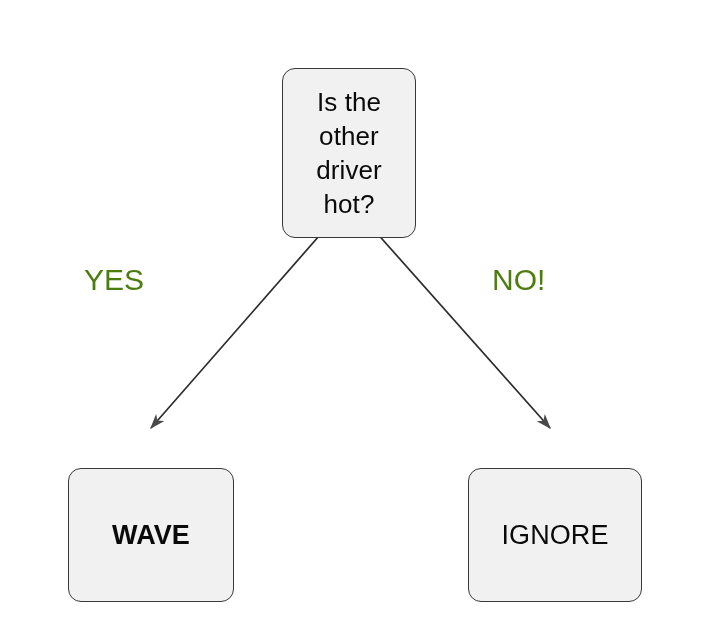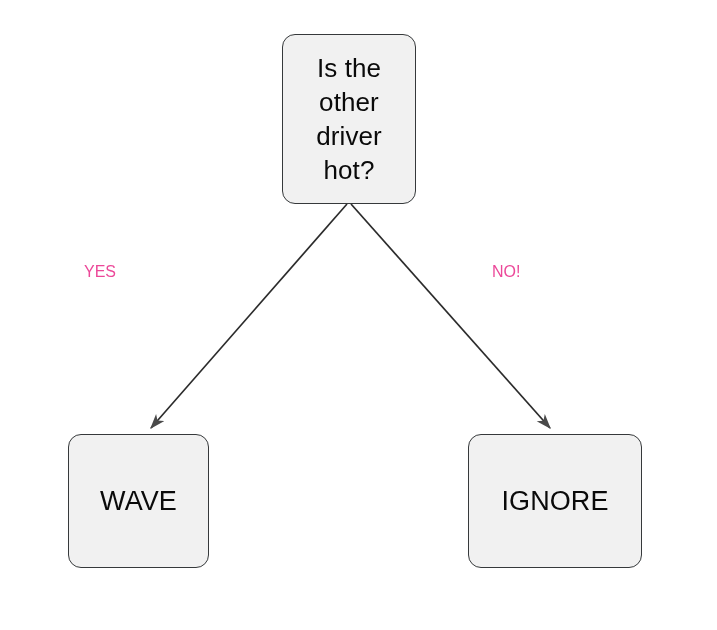--- a/index.html
+++ b/index.html
@@ -29,57 +29,59 @@
     box-sizing: border-box;
     background: #f1f1f1;
     border: 1.6px solid #36393b;
     border-radius: 13px;
     display: flex;
     align-items: center;
     justify-content: center;
     text-align: center;
     color: #0a0a0a;
     z-index: 2;
+    margin-top: 34px;
   }
   .node-text {
     display: block;
     white-space: pre-line;
     line-height: 34px;
     letter-spacing: 0.1px;
   }
   #node-decision {
     left: 282px;
     top: 34px;
     width: 134px;
     height: 170px;
   }
   #node-decision .node-text {
     font-size: 26px;
   }
   #node-wave {
     left: 68px;
     top: 434px;
-    width: 141px;
+    width: 166px;
     height: 134px;
+    font-weight: bold;
   }
   #node-ignore {
     left: 468px;
     top: 434px;
     width: 174px;
     height: 134px;
   }
   #node-wave .node-text,
   #node-ignore .node-text {
     font-size: 27px;
     line-height: 32px;
   }
   .edge-label {
     position: absolute;
-    font-size: 16px;
-    color: #ec4899;
+    font-size: 30px;
+    color: #4d7c0f;
     white-space: nowrap;
     z-index: 3;
   }
   #label-yes {
     left: 84px;
     top: 263px;
   }
   #label-no {
     left: 492px;
     top: 263px;

